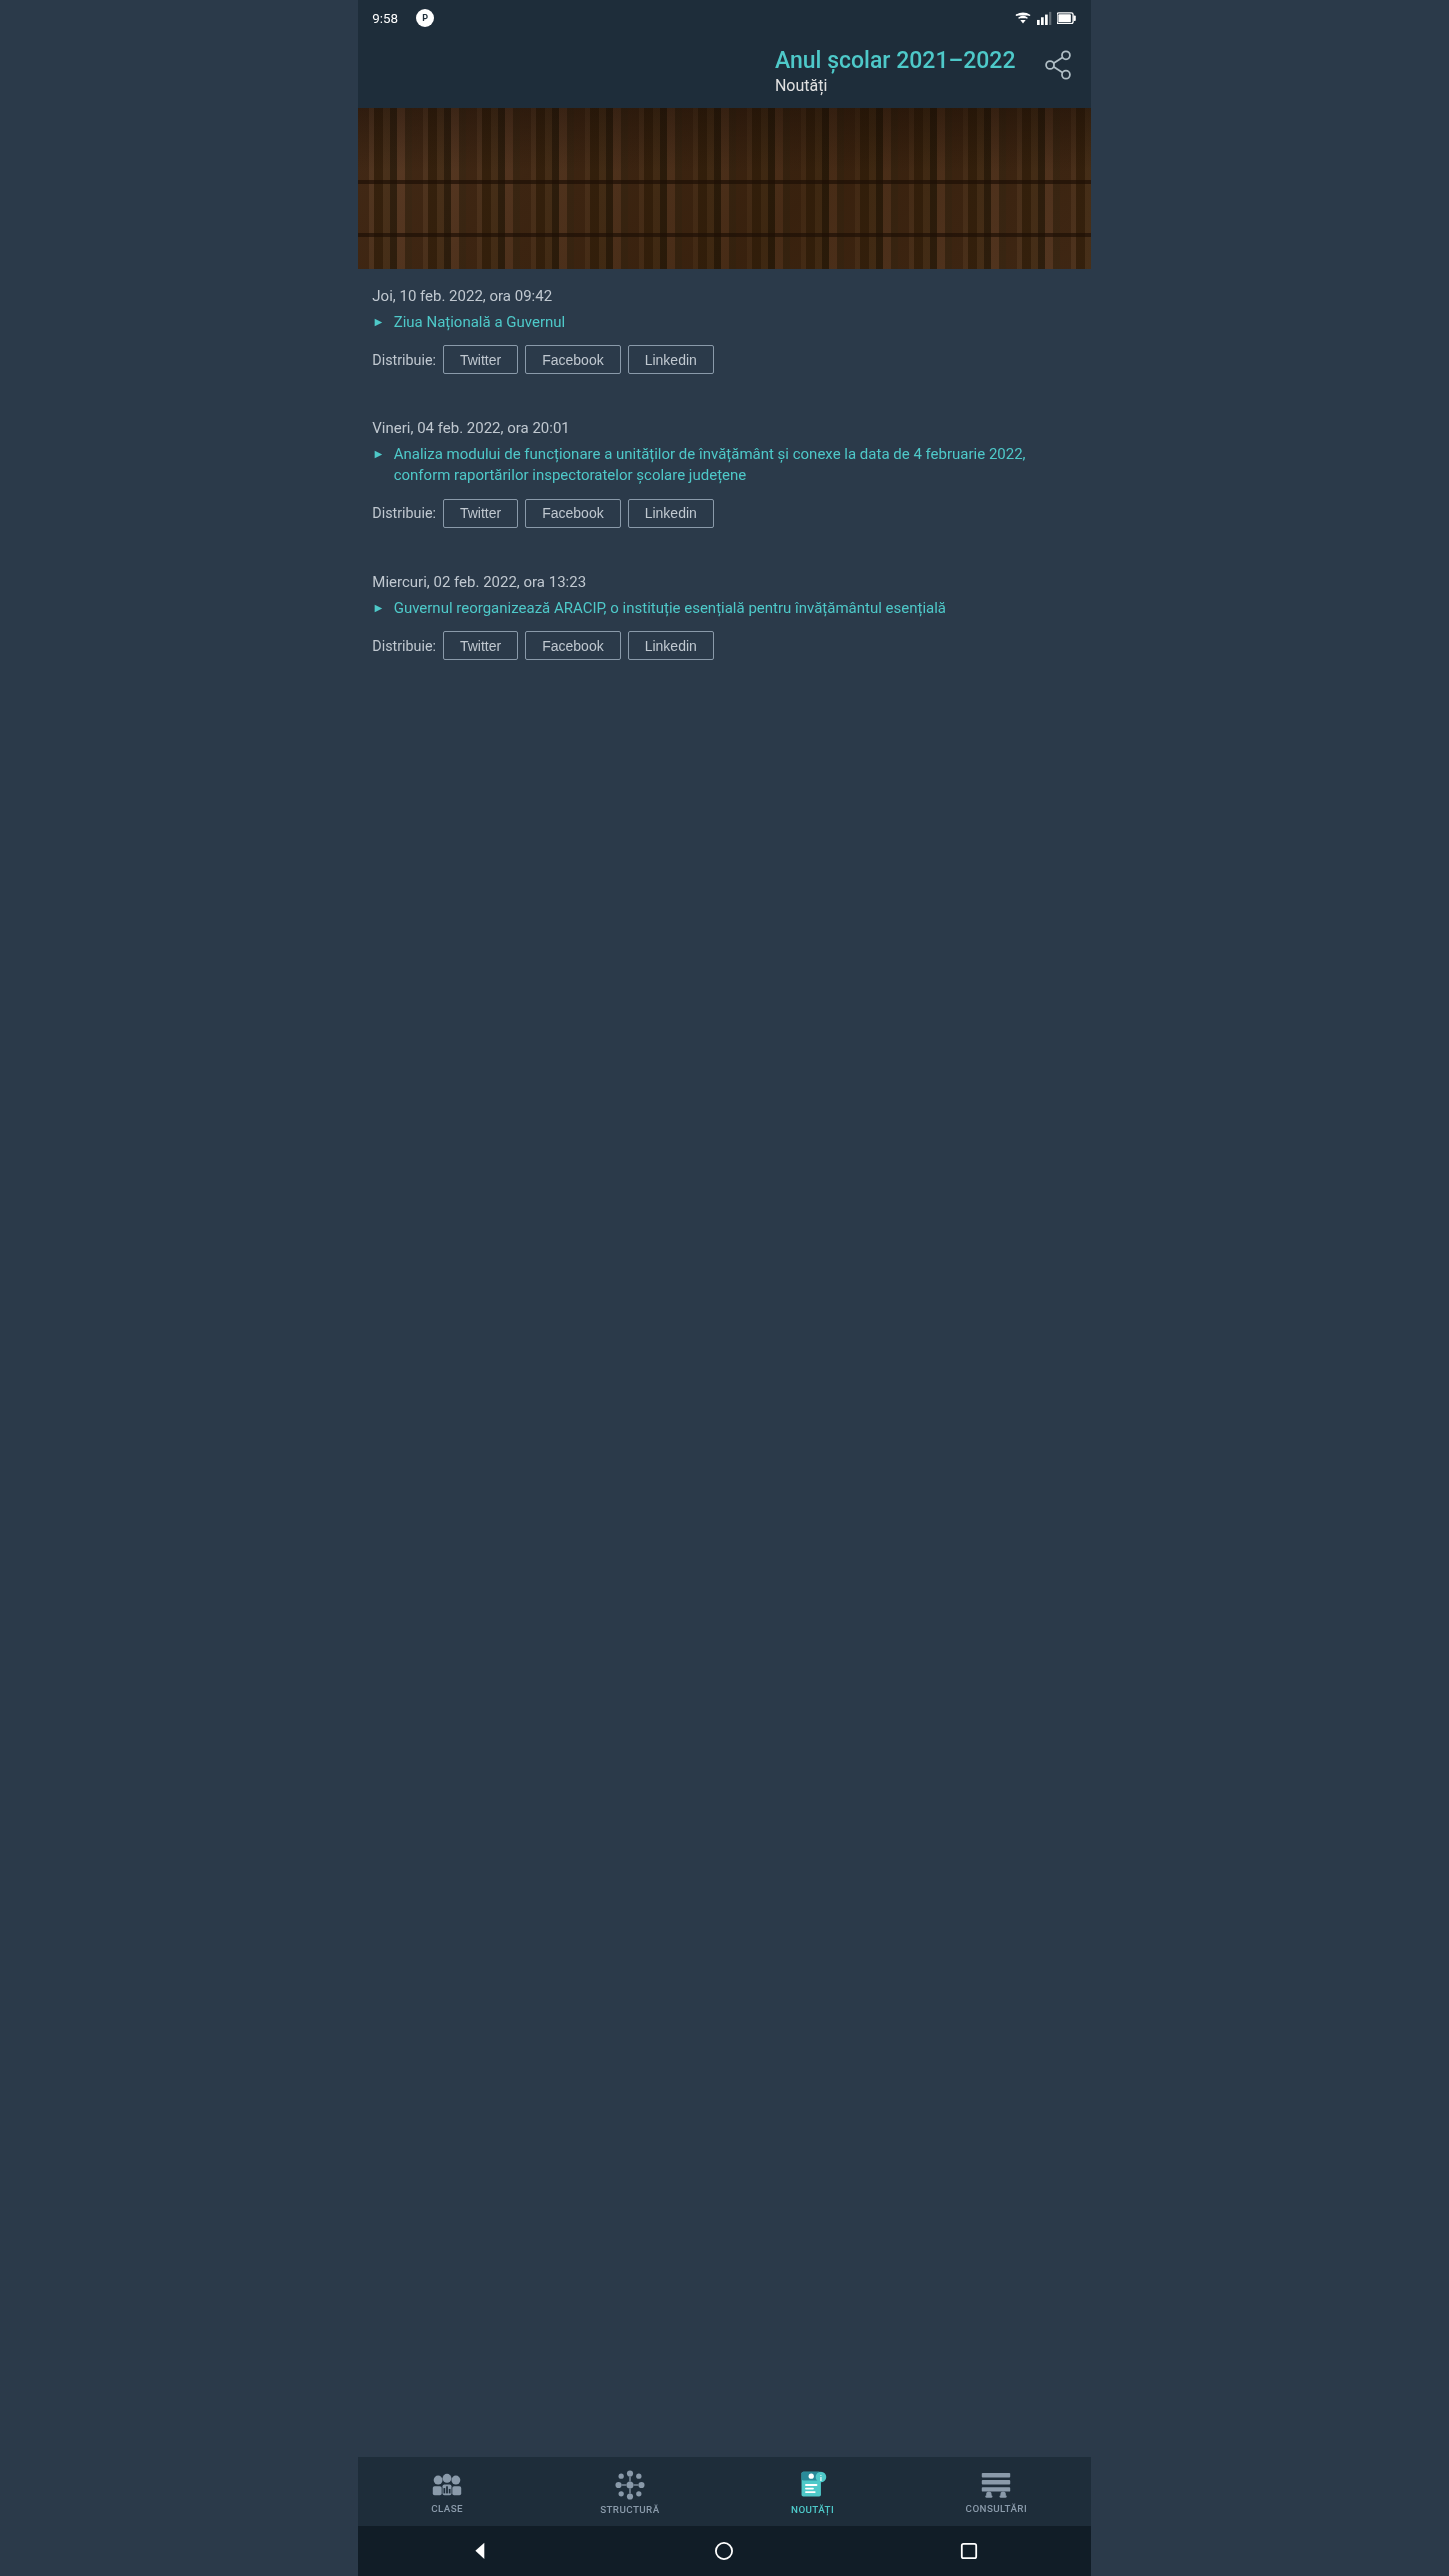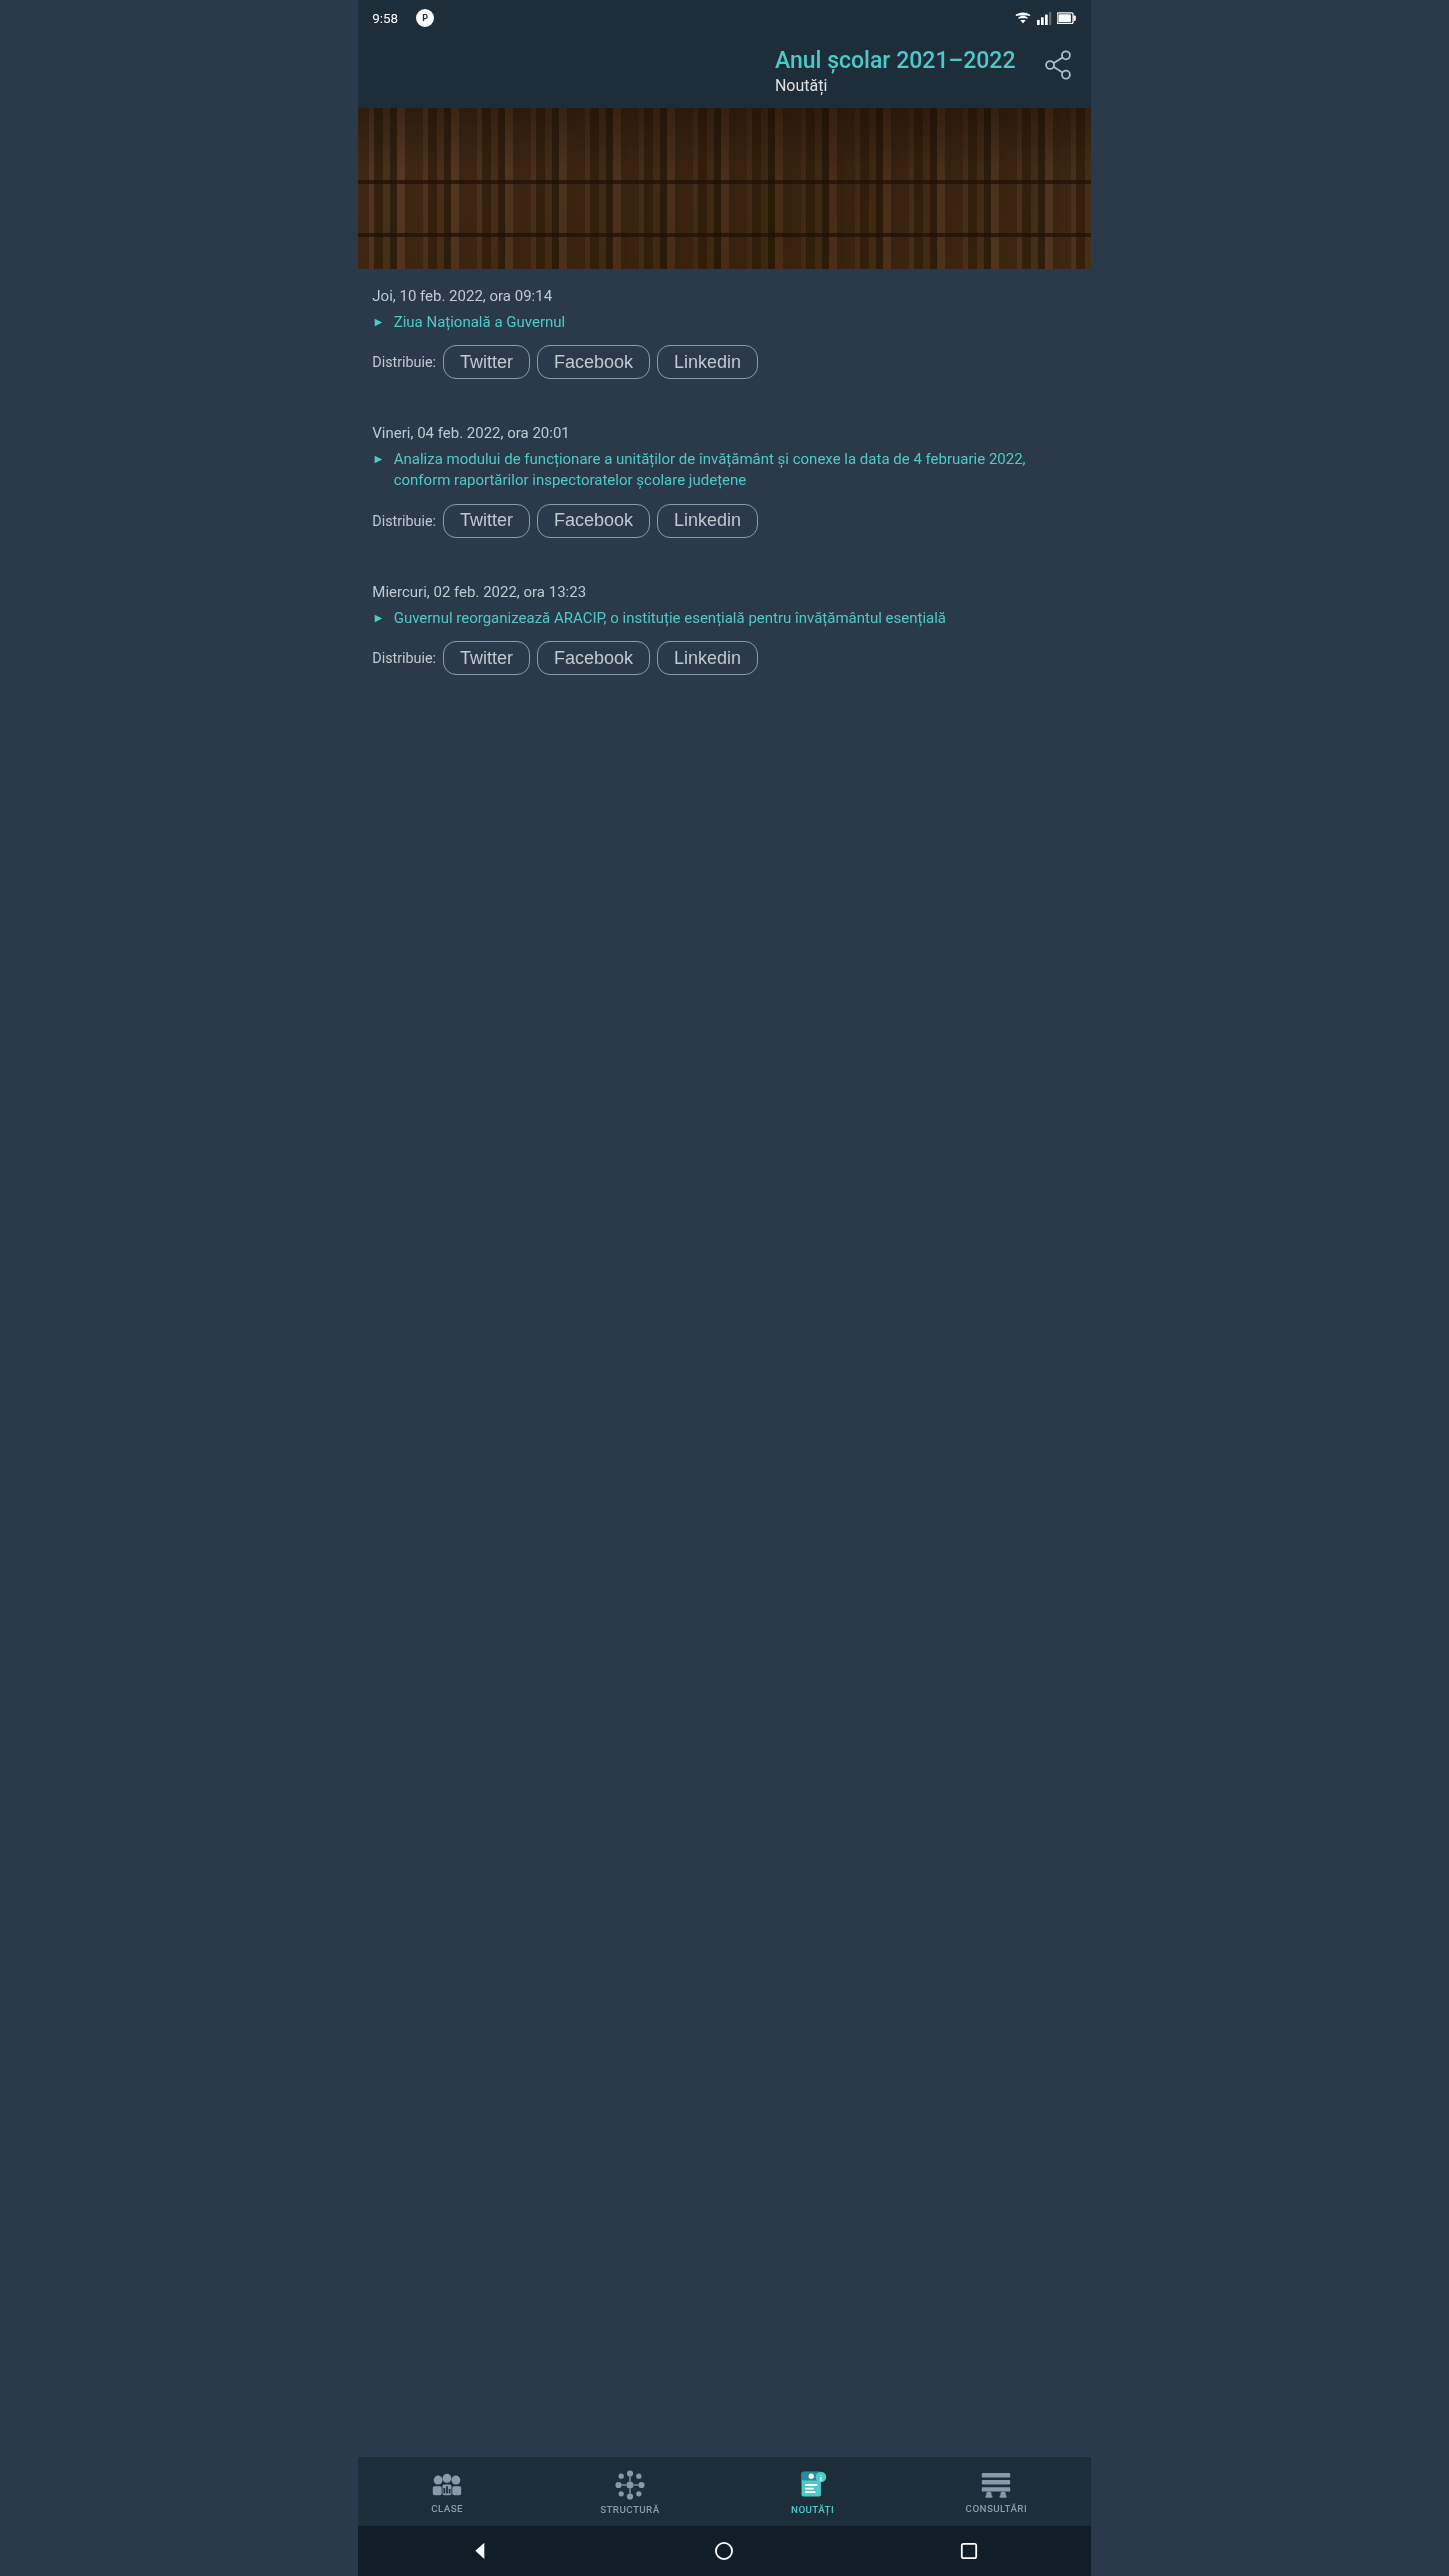--- a/index.html
+++ b/index.html
@@ -174,22 +174,22 @@
     .distribuie-label {
       color: #c0c8d0;
       font-size: 14.3px;
     }
 
     .share-btn {
       border: 1.3px solid #8a9aaa;
       background: transparent;
       color: #c0c8d0;
       padding: 5.4px 16px;
-      font-size: 18px;
-      border-radius: 13px;
+      font-size: 14px;
+      border-radius: 2px;
       cursor: pointer;
     }
 
     
     .bottom-nav {
       background-color: #1e2d3a;
       display: flex;
       justify-content: space-around;
       align-items: center;
       padding: 9px 0 7.2px 0;
@@ -291,21 +291,21 @@
 </div>
 
 <div class="hero-image">
   <div class="shelf-line" style="top: 45%;"></div>
   <div class="shelf-line" style="top: 78%;"></div>
 </div>
 
 <div class="content-area">
 
   <div class="news-item" id="item-1">
-    <div class="news-date">Joi, 10 feb. 2022, ora 09:14</div>
+    <div class="news-date">Joi, 10 feb. 2022, ora 09:42</div>
     <div class="news-title-row">
       <span class="news-arrow">►</span>
       <span class="news-title">Ziua Națională a Guvernul</span>
     </div>
     <div class="distribuie-row">
       <span class="distribuie-label">Distribuie:</span>
       <button class="share-btn">Twitter</button>
       <button class="share-btn">Facebook</button>
       <button class="share-btn">Linkedin</button>
     </div>

